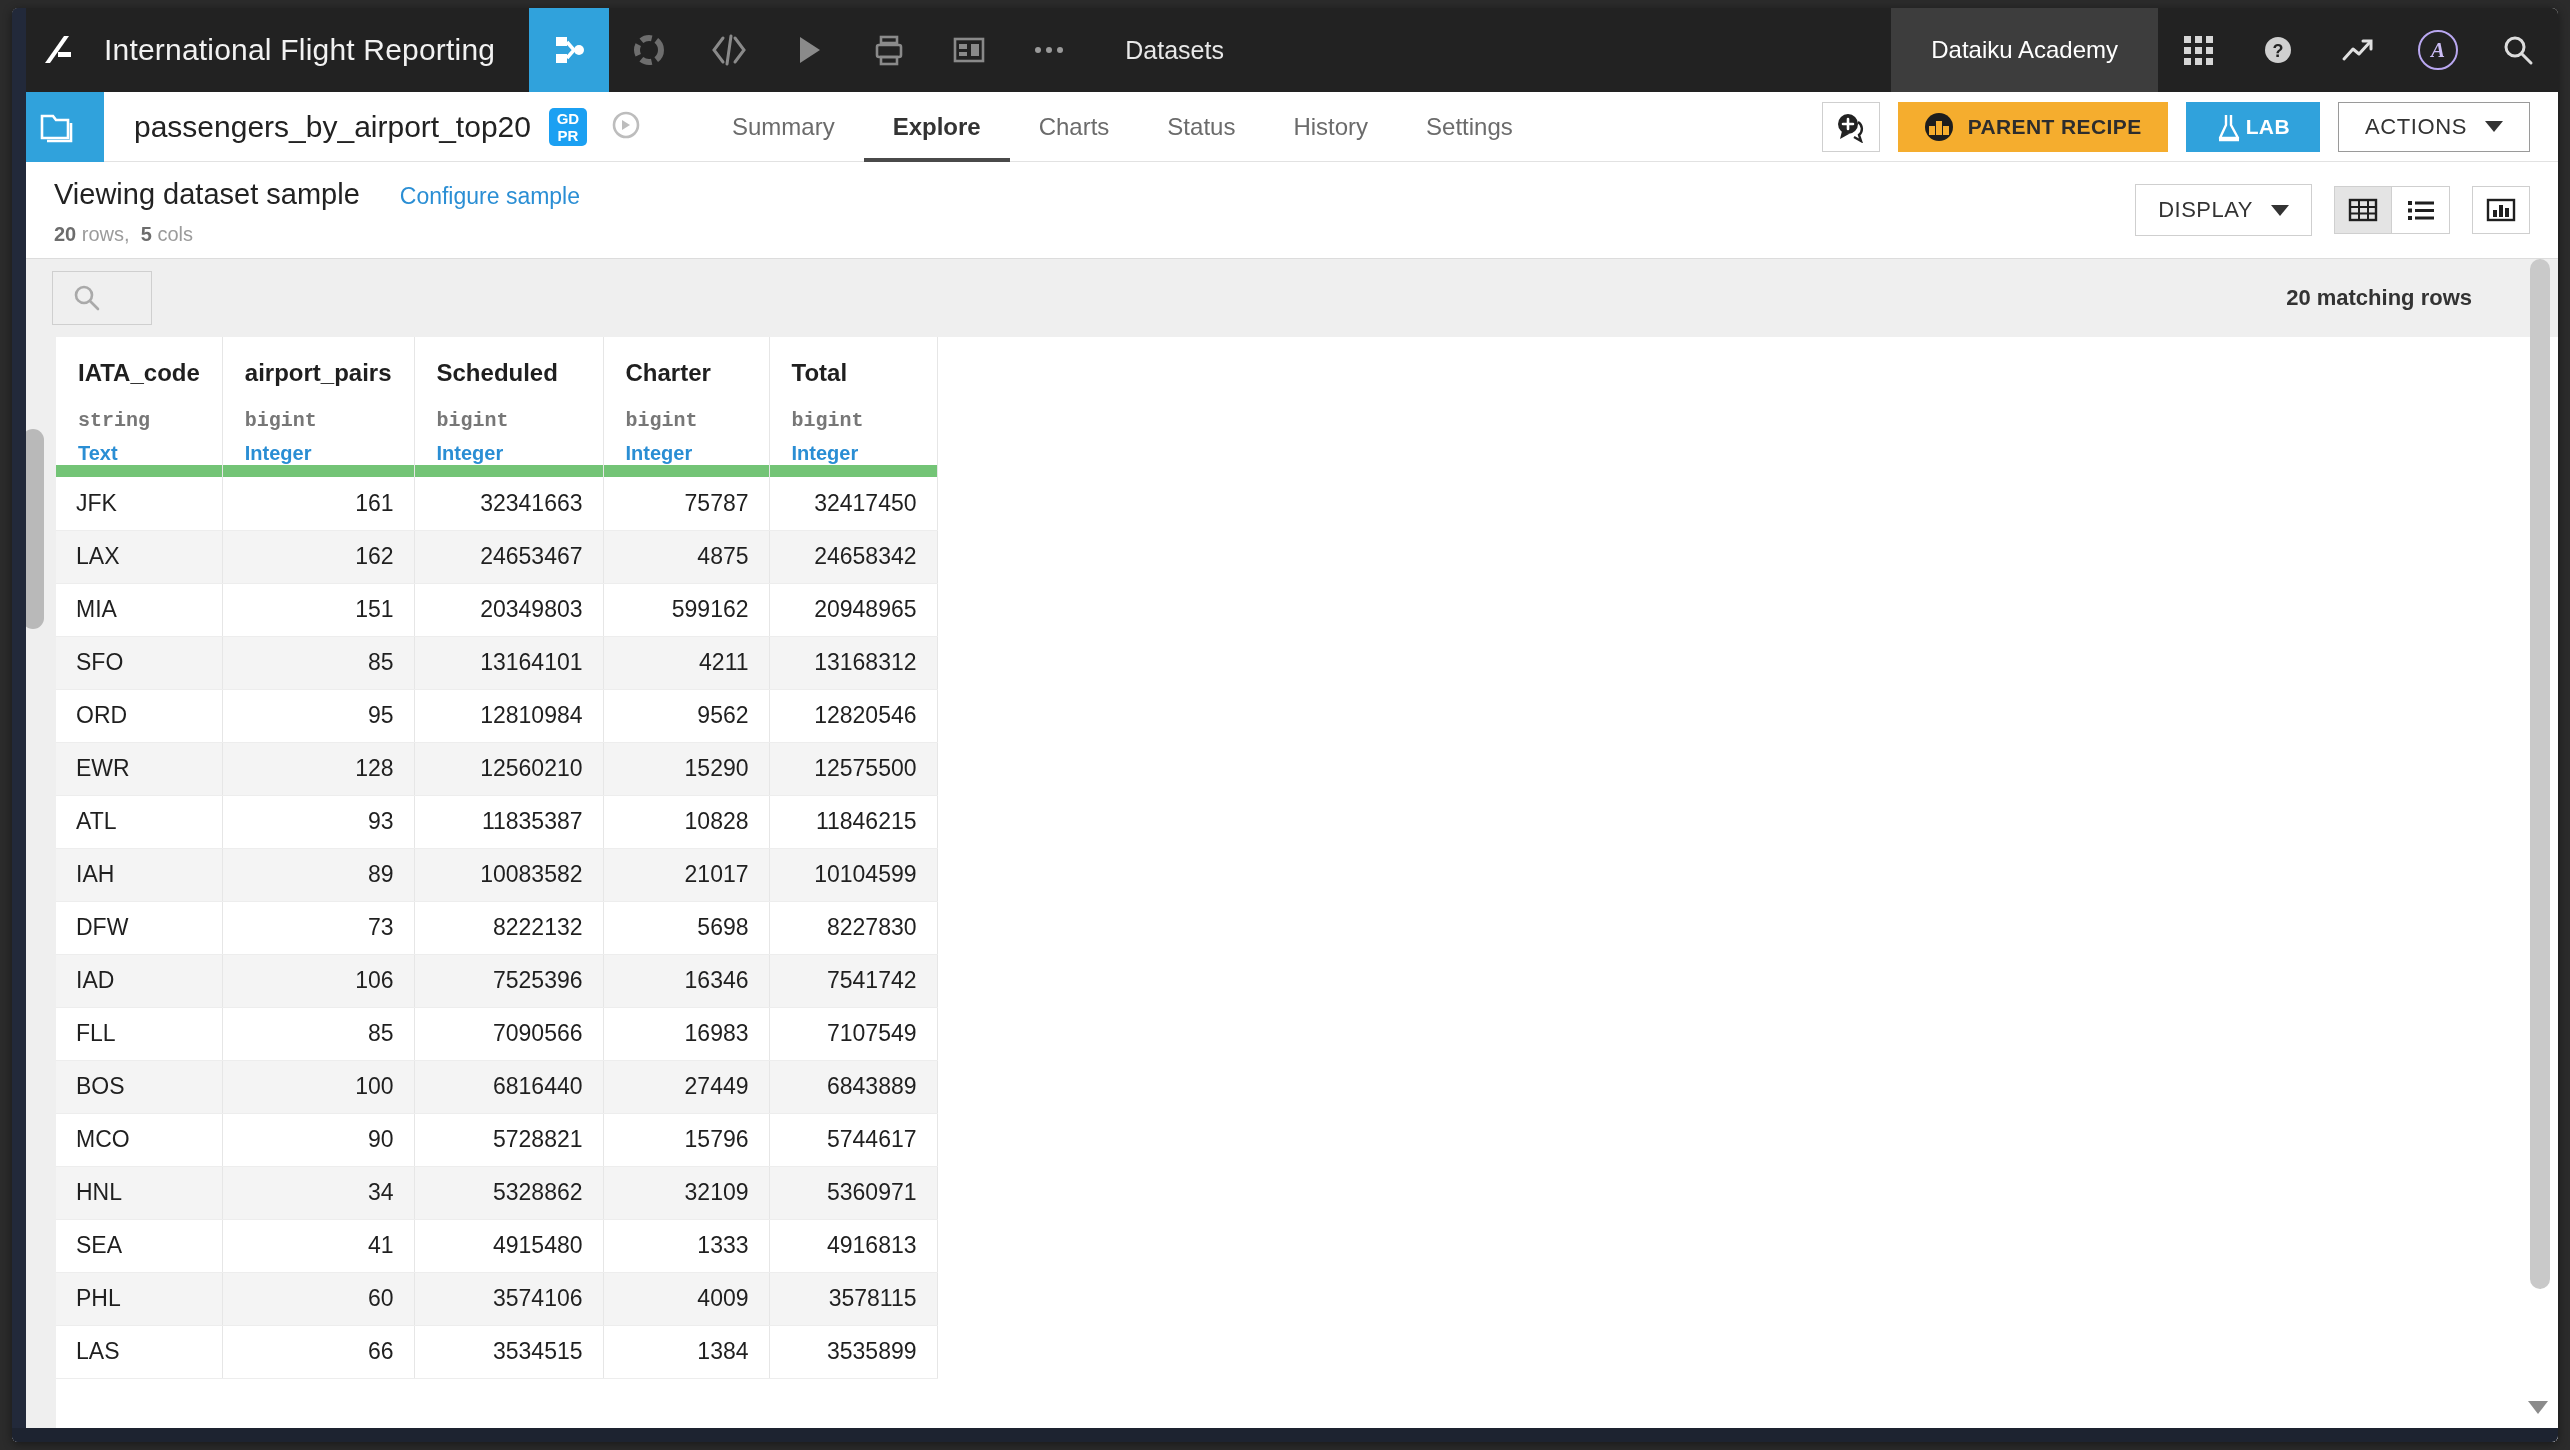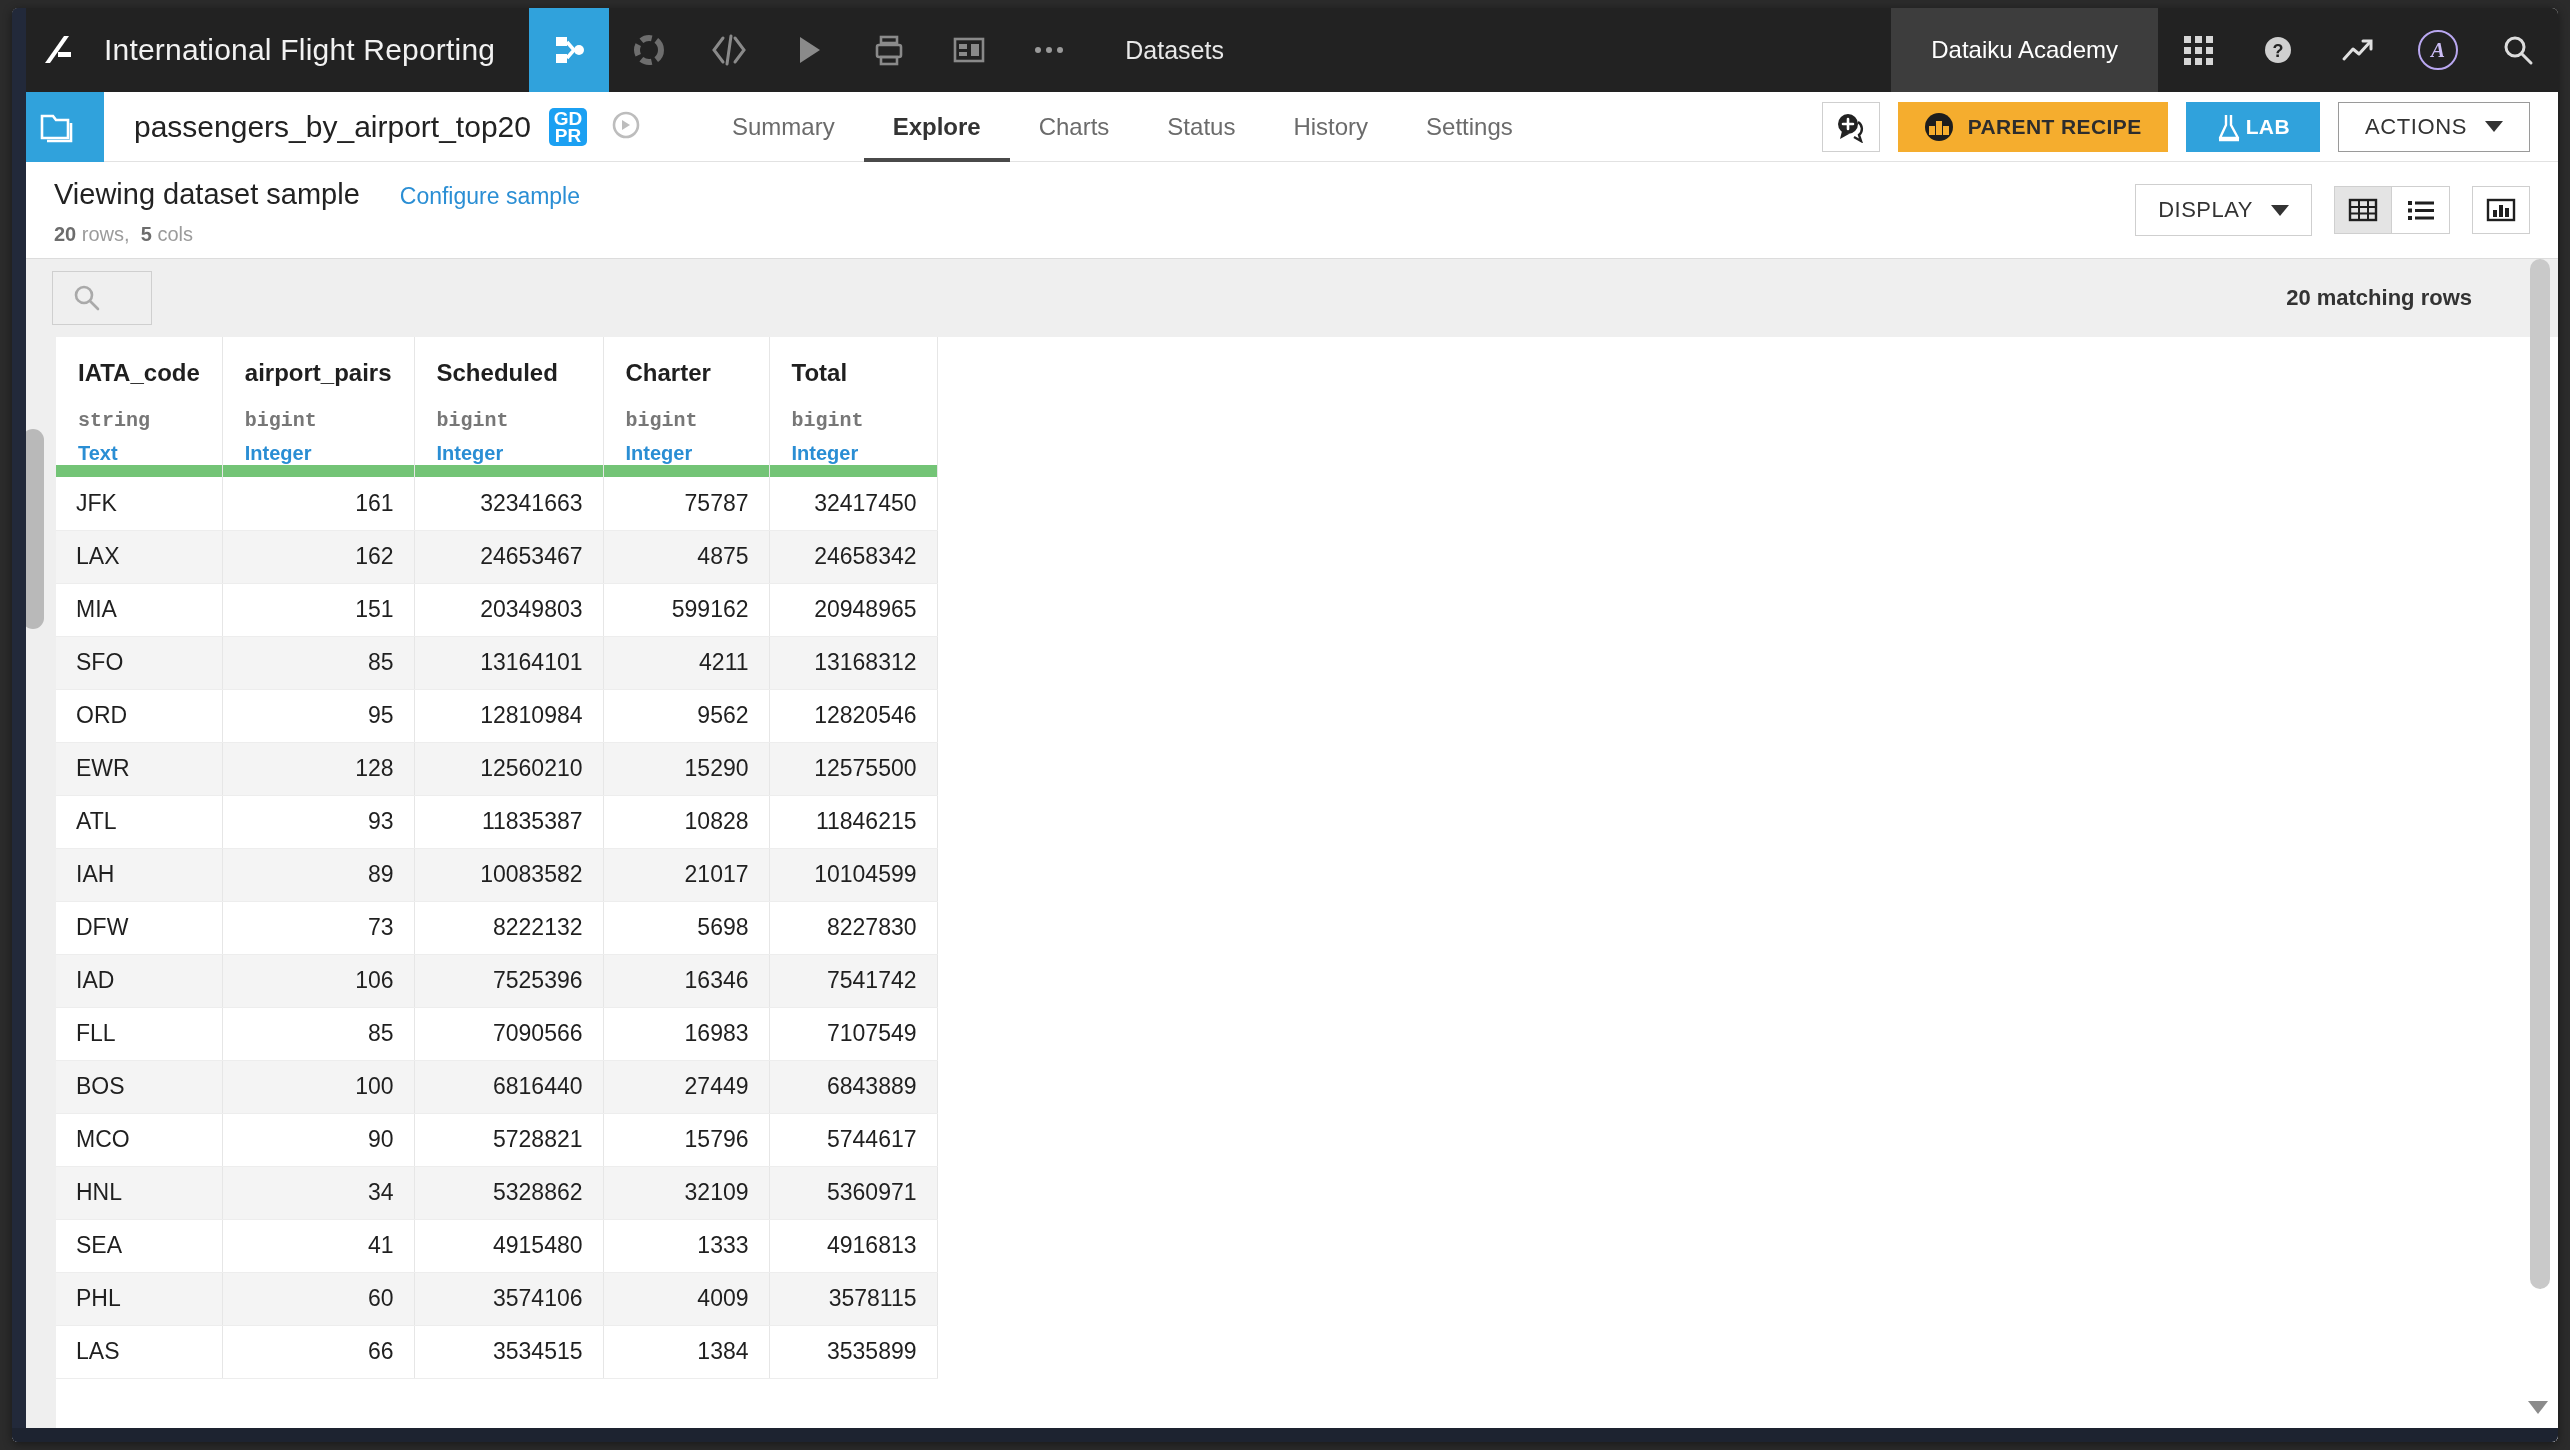--- a/index.html
+++ b/index.html
@@ -93,21 +93,21 @@
     width: 92px; height: 70px; background: #30a2dc;
     display: flex; align-items: center; justify-content: center;
     flex: 0 0 auto;
   }
   .ds-name {
     font-size: 30px; color: #222; padding-left: 30px; white-space: nowrap;
   }
   .gdpr {
     margin-left: 18px;
     width: 38px; height: 38px; border-radius: 5px; background: #1ba0f2;
-    color: #fff; font-size: 19px; font-weight: 700; line-height: 17px;
+    color: #fff; font-size: 15px; font-weight: 700; line-height: 17px;
     display: flex; flex-direction: column; align-items: center; justify-content: center;
     flex: 0 0 auto;
   }
   .compass { margin-left: 22px; flex: 0 0 auto; }
   .tabs { display: flex; align-items: center; margin-left: 60px; height: 70px; }
   .tab {
     font-size: 24px; color: #6b6b6b; padding: 16px 29px; height: 70px;
     display: flex; align-items: center; white-space: nowrap;
   }
   .tab.active { color: #333; font-weight: 700; box-shadow: inset 0 -4px 0 0 #4a4a4a; }

